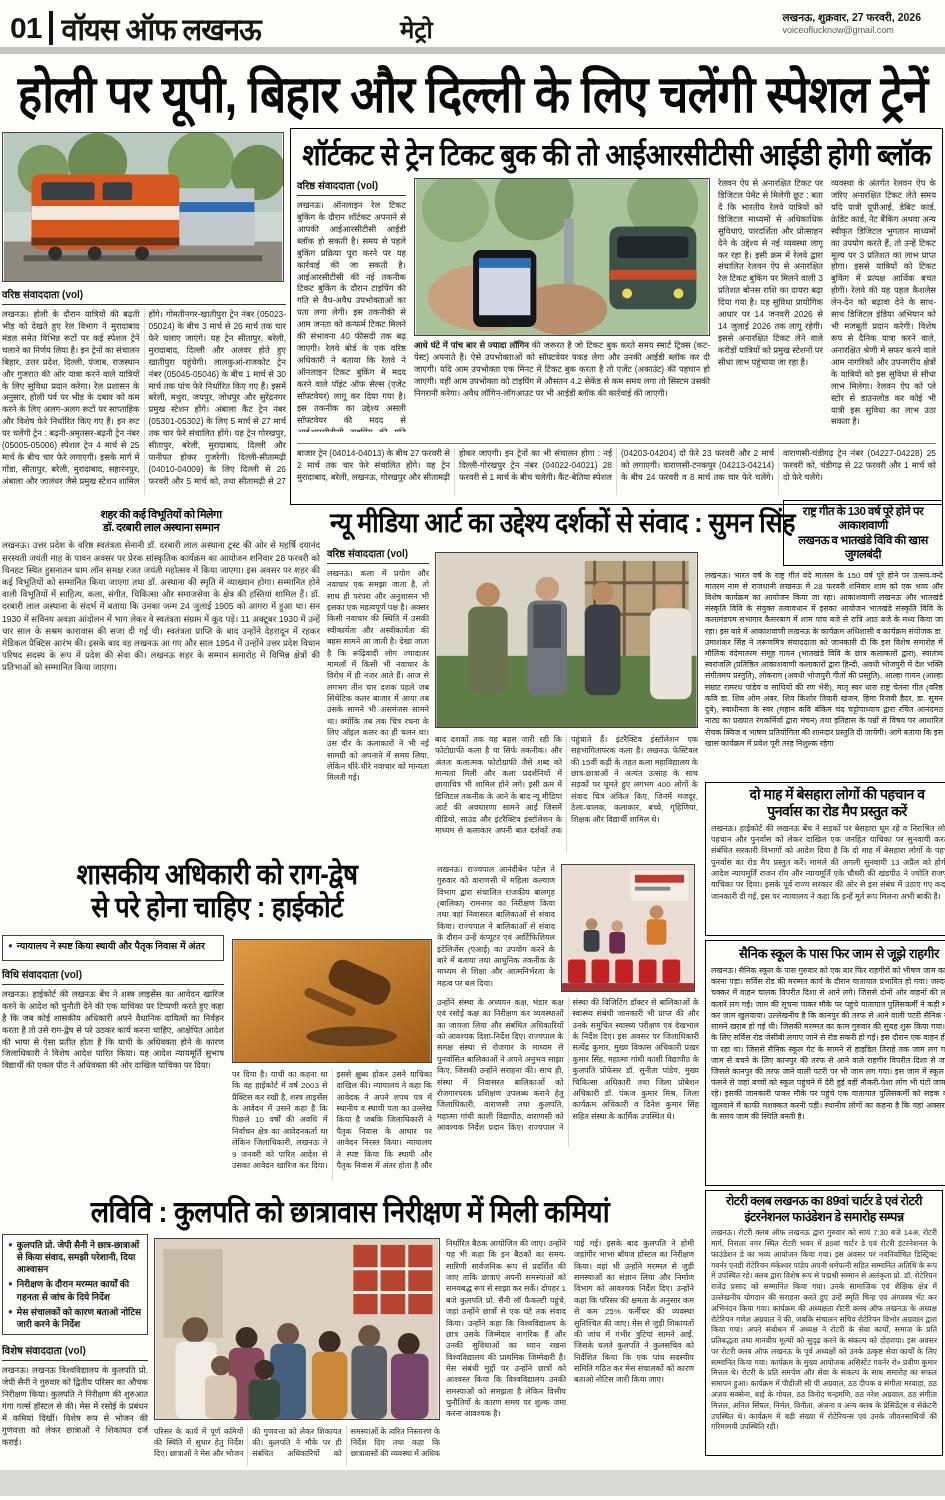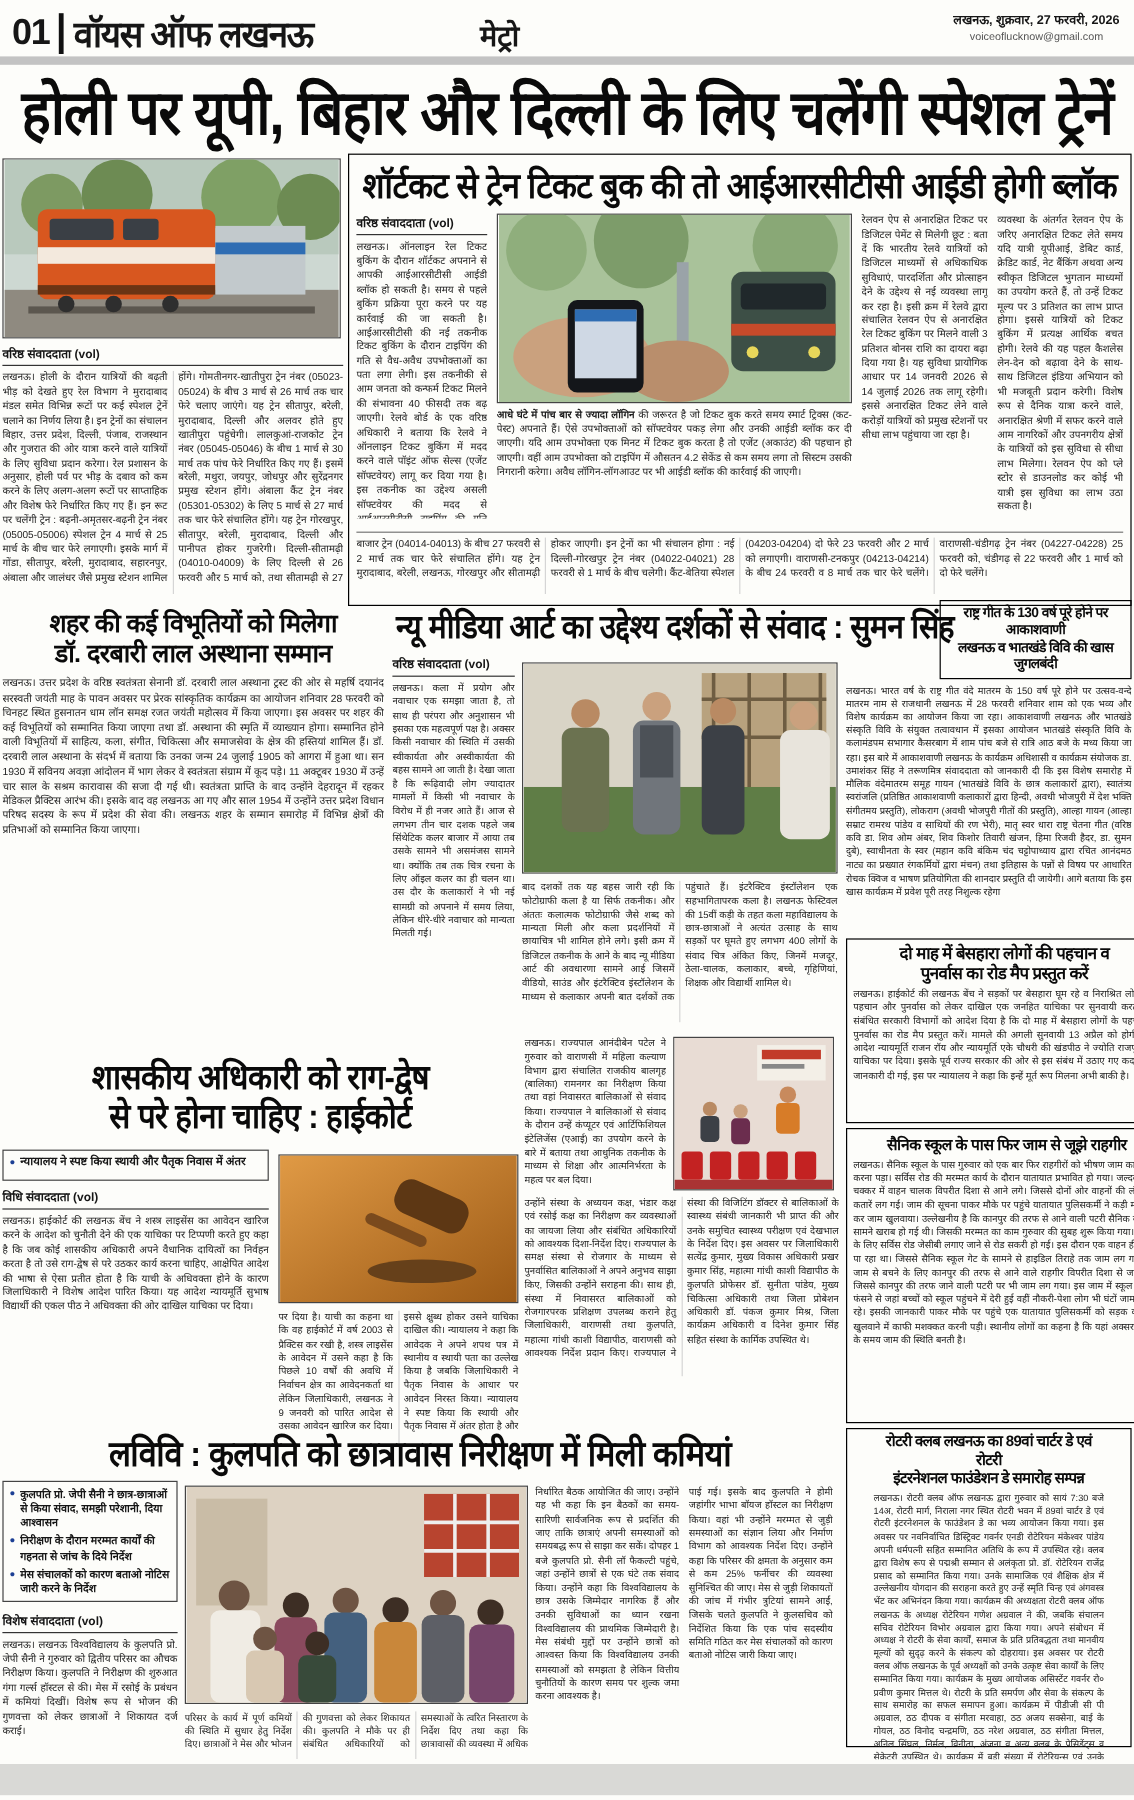--- a/index.html
+++ b/index.html
@@ -9,21 +9,21 @@
     background:#fdfdfa; color:#161616;
     font-family:"Liberation Sans","DejaVu Sans",sans-serif;
   }
   .abs { position:absolute; }
   
   .masthead { left:0; top:0; width:945px; height:46px; }
   .mh-left { position:absolute; left:10px; top:8px; display:flex; align-items:center; gap:8px; }
   .page-no { font-size:30px; font-weight:bold; letter-spacing:-1px; border-right:4px solid #111; padding-right:8px; }
   .paper-name { font-size:29px; font-weight:bold; letter-spacing:-1px; transform:scaleY(1.05); }
   .mh-section { position:absolute; left:400px; top:12px; font-size:24px; font-weight:bold; }
-  .mh-right { position:absolute; right:12px; top:10px; text-align:center; line-height:1.35; }
+  .mh-right { position:absolute; right:24px; top:10px; text-align:left; line-height:1.35; }
   .mh-date { font-size:10.5px; font-weight:bold; }
   .mh-mail { font-size:9px; color:#555; }
   .gray-bar { left:0; top:47px; width:945px; height:7px; background:#c3c3c3; }
   
   .lead-head { left:0; top:57px; width:945px; text-align:center; font-size:46px; font-weight:bold;
                letter-spacing:-1px; transform:scaleY(1.12); transform-origin:top; color:#0a0a0a; }
   .h-box { border:1px solid #000000; }
   .byline { font-size:10px; font-weight:bold; border-bottom:1px solid #333; padding-bottom:3px; margin-bottom:4px; }
   .body-txt { font-size:8.4px; line-height:1.42; text-align:justify; color:#1d1d1d; }
   .cols2 { columns:2; column-gap:9px; column-rule:1px solid #d5d5d5; }
@@ -117,21 +117,21 @@
         <span>की जरूरत है जो टिकट बुक करते समय स्मार्ट ट्रिक्स (कट-पेस्ट) अपनाते हैं। ऐसे उपभोक्ताओं को सॉफ्टवेयर पकड़ लेगा और उनकी आईडी ब्लॉक कर दी जाएगी। यदि आम उपभोक्ता एक मिनट में टिकट बुक करता है तो एजेंट (अकाउंट) की पहचान हो जाएगी। वहीं आम उपभोक्ता को टाइपिंग में औसतन 4.2 सेकेंड से कम समय लगा तो सिस्टम उसकी निगरानी करेगा। अवैध लॉगिन-लॉगआउट पर भी आईडी ब्लॉक की कार्रवाई की जाएगी।</span>
       </div>
     </div>
     <div class="body-txt" style="width:160px; height:260px; overflow:hidden;">रेलवन ऐप से अनारक्षित टिकट पर डिजिटल पेमेंट से मिलेगी छूट : बता दें कि भारतीय रेलवे यात्रियों को डिजिटल माध्यमों से अधिकाधिक सुविधाएं, पारदर्शिता और प्रोत्साहन देने के उद्देश्य से नई व्यवस्था लागू कर रहा है। इसी क्रम में रेलवे द्वारा संचालित रेलवन ऐप से अनारक्षित रेल टिकट बुकिंग पर मिलने वाली 3 प्रतिशत बोनस राशि का दायरा बढ़ा दिया गया है। यह सुविधा प्रायोगिक आधार पर 14 जनवरी 2026 से 14 जुलाई 2026 तक लागू रहेगी। इससे अनारक्षित टिकट लेने वाले करोड़ों यात्रियों को प्रमुख स्टेशनों पर सीधा लाभ पहुंचाया जा रहा है।</div>
     <div class="body-txt" style="width:160px; height:260px; overflow:hidden;">व्यवस्था के अंतर्गत रेलवन ऐप के जरिए अनारक्षित टिकट लेते समय यदि यात्री यूपीआई, डेबिट कार्ड, क्रेडिट कार्ड, नेट बैंकिंग अथवा अन्य स्वीकृत डिजिटल भुगतान माध्यमों का उपयोग करते हैं, तो उन्हें टिकट मूल्य पर 3 प्रतिशत का लाभ प्राप्त होगा। इससे यात्रियों को टिकट बुकिंग में प्रत्यक्ष आर्थिक बचत होगी। रेलवे की यह पहल कैशलेस लेन-देन को बढ़ावा देने के साथ-साथ डिजिटल इंडिया अभियान को भी मजबूती प्रदान करेगी। विशेष रूप से दैनिक यात्रा करने वाले, अनारक्षित श्रेणी में सफर करने वाले आम नागरिकों और उपनगरीय क्षेत्रों के यात्रियों को इस सुविधा से सीधा लाभ मिलेगा। रेलवन ऐप को प्ले स्टोर से डाउनलोड कर कोई भी यात्री इस सुविधा का लाभ उठा सकता है।</div>
   </div>
   <div class="body-txt cols4" style="margin-top:5px; border-top:1px solid #777; padding-top:4px; height:52px; overflow:hidden;">बाजार ट्रेन (04014-04013) के बीच 27 फरवरी से 2 मार्च तक चार फेरे संचालित होंगे। यह ट्रेन मुरादाबाद, बरेली, लखनऊ, गोरखपुर और सीतामढ़ी होकर जाएगी। इन ट्रेनों का भी संचालन होगा : नई दिल्ली-गोरखपुर ट्रेन नंबर (04022-04021) 28 फरवरी से 1 मार्च के बीच चलेगी। कैंट-बेतिया स्पेशल (04203-04204) दो फेरे 23 फरवरी और 2 मार्च को लगाएगी। वाराणसी-टनकपुर (04213-04214) के बीच 24 फरवरी व 8 मार्च तक चार फेरे चलेंगे। वाराणसी-चंडीगढ़ ट्रेन नंबर (04227-04228) 25 फरवरी को, चंडीगढ़ से 22 फरवरी और 1 मार्च को दो फेरे चलेंगे।</div>
 </section>
 
 <section class="abs" style="left:2px; top:508px; width:318px; height:347px;">
-  <h3 class="sec-head center" style="font-size:21px; line-height:1.2;">
+  <h3 class="sec-head center" style="font-size:11px; line-height:1.2;">
     <span>शहर की कई विभूतियों को मिलेगा</span><br>
     <span>डॉ. दरबारी लाल अस्थाना सम्मान</span>
   </h3>
   <div class="body-txt" style="margin-top:5px; height:300px; overflow:hidden; font-size:8.6px;">लखनऊ। उत्तर प्रदेश के वरिष्ठ स्वतंत्रता सेनानी डॉ. दरबारी लाल अस्थाना ट्रस्ट की ओर से महर्षि दयानंद सरस्वती जयंती माह के पावन अवसर पर प्रेरक सांस्कृतिक कार्यक्रम का आयोजन शनिवार 28 फरवरी को चिनहट स्थित हुसनातन धाम लॉन समक्ष रजत जयंती महोत्सव में किया जाएगा। इस अवसर पर शहर की कई विभूतियों को सम्मानित किया जाएगा तथा डॉ. अस्थाना की स्मृति में व्याख्यान होगा। सम्मानित होने वाली विभूतियों में साहित्य, कला, संगीत, चिकित्सा और समाजसेवा के क्षेत्र की हस्तियां शामिल हैं। डॉ. दरबारी लाल अस्थाना के संदर्भ में बताया कि उनका जन्म 24 जुलाई 1905 को आगरा में हुआ था। सन 1930 में सविनय अवज्ञा आंदोलन में भाग लेकर वे स्वतंत्रता संग्राम में कूद पड़े। 11 अक्टूबर 1930 में उन्हें चार साल के सश्रम कारावास की सजा दी गई थी। स्वतंत्रता प्राप्ति के बाद उन्होंने देहरादून में रहकर मेडिकल प्रैक्टिस आरंभ की। इसके बाद वह लखनऊ आ गए और साल 1954 में उन्होंने उत्तर प्रदेश विधान परिषद सदस्य के रूप में प्रदेश की सेवा की। लखनऊ शहर के सम्मान समारोह में विभिन्न क्षेत्रों की प्रतिभाओं को सम्मानित किया जाएगा।</div>
 </section>
 
 <section class="abs" style="left:325px; top:500px; width:375px; height:355px;">
   <h3 class="sec-head abs" style="left:5px; top:2px; width:448px; font-size:25px; white-space:nowrap; transform:scaleY(1.1); transform-origin:top left;">न्यू मीडिया आर्ट का उद्देश्य दर्शकों से संवाद : सुमन सिंह</h3>
   <div class="abs" style="left:2px; top:46px; width:102px;">
     <div class="byline">वरिष्ठ संवाददाता (vol)</div>
@@ -183,21 +183,21 @@
     <span>पुनर्वास का रोड मैप प्रस्तुत करें</span>
   </h4>
   <div class="body-txt" style="margin-top:3px; font-size:8px; height:108px; overflow:hidden;">लखनऊ। हाईकोर्ट की लखनऊ बेंच ने सड़कों पर बेसहारा घूम रहे व निराश्रित लोगों की पहचान और पुनर्वास को लेकर दाखिल एक जनहित याचिका पर सुनवायी करते हुए, संबंधित सरकारी विभागों को आदेश दिया है कि दो माह में बेसहारा लोगों के पहचान व पुनर्वास का रोड मैप प्रस्तुत करें। मामले की अगली सुनवायी 13 अप्रैल को होगी। यह आदेश न्यायमूर्ति राजन रॉय और न्यायमूर्ति एके चौधरी की खंडपीठ ने ज्योति राजपूत की याचिका पर दिया। इसके पूर्व राज्य सरकार की ओर से इस संबंध में उठाए गए कदमों की जानकारी दी गई, इस पर न्यायालय ने कहा कि इन्हें मूर्त रूप मिलना अभी बाकी है।</div>
 </section>
 
 <section class="abs h-box" style="left:705px; top:940px; width:268px; height:246px; padding:3px 5px;">
   <h4 class="sec-head center" style="font-size:13px; white-space:nowrap; letter-spacing:-0.4px;">सैनिक स्कूल के पास फिर जाम से जूझे राहगीर</h4>
   <div class="body-txt" style="margin-top:3px; font-size:7.9px; height:214px; overflow:hidden;">लखनऊ। सैनिक स्कूल के पास गुरुवार को एक बार फिर राहगीरों को भीषण जाम का सामना करना पड़ा। सर्विस रोड की मरम्मत कार्य के दौरान यातायात प्रभावित हो गया। जल्दबाजी के चक्कर में वाहन चालक विपरीत दिशा से आने लगे। जिससे दोनों ओर वाहनों की लंबी-लंबी कतारें लग गई। जाम की सूचना पाकर मौके पर पहुंचे यातायात पुलिसकर्मी ने कड़ी मशक्कत कर जाम खुलवाया। उल्लेखनीय है कि कानपुर की तरफ से आने वाली पटरी सैनिक स्कूल के सामने खराब हो गई थी। जिसकी मरम्मत का काम गुरुवार की सुबह शुरू किया गया। मरम्मत के लिए सर्विस रोड जेसीबी लगाए जाने से रोड सकरी हो गई। इस दौरान एक वाहन ही निकल पा रहा था। जिससे सैनिक स्कूल गेट के सामने से हाइडिल तिराहे तक जाम लग गया। इस जाम से बचने के लिए कानपुर की तरफ से आने वाले राहगीर विपरीत दिशा से जाने लगे। जिससे कानपुर की तरफ जाने वाली पटरी पर भी जाम लग गया। इस जाम में स्कूल बसों के फंसने से जहां बच्चों को स्कूल पहुंचने में देरी हुई वहीं नौकरी-पेशा लोग भी घंटों जाम में फंसे रहे। इसकी जानकारी पाकर मौके पर पहुंचे एक यातायात पुलिसकर्मी को सड़क का जाम खुलवाने में काफी मशक्कत करनी पड़ी। स्थानीय लोगों का कहना है कि यहां अक्सर मरम्मत के समय जाम की स्थिति बनती है।</div>
 </section>
 
-<section class="abs" style="left:2px; top:882px; width:430px; height:328px;">
+<section class="abs" style="left:2px; top:859px; width:430px; height:328px;">
   <h2 class="sec-head center" style="font-size:26px; line-height:1.15; transform:scaleY(1.1); transform-origin:top;">
     <span>शासकीय अधिकारी को राग-द्वेष</span><br>
     <span>से परे होना चाहिए : हाईकोर्ट</span>
   </h2>
   <div class="abs" style="left:0; top:76px; width:222px;">
     <div class="bullet-box">
       <div class="bullet-row">
         <span class="bullet-dot">●</span>
         <span>न्यायालय ने स्पष्ट किया स्थायी और पैतृक निवास में अंतर</span>
       </div>
@@ -302,21 +302,21 @@
         <rect x="50" y="138" width="32" height="44" rx="7" fill="#d8c8b2"></rect>
       <circle cx="110" cy="132" r="10" fill="#3d2e24"></circle>
         <rect x="94" y="142" width="32" height="40" rx="7" fill="#384a3a"></rect>
     </g>
   </svg>
   <div class="body-txt abs" style="left:444px; top:48px; width:120px; height:228px; overflow:hidden; font-size:8px;">निर्धारित बैठक आयोजित की जाए। उन्होंने यह भी कहा कि इन बैठकों का समय-सारिणी सार्वजनिक रूप से प्रदर्शित की जाए ताकि छात्राएं अपनी समस्याओं को समयबद्ध रूप से साझा कर सकें। दोपहर 1 बजे कुलपति प्रो. सैनी लॉ फैकल्टी पहुंचे, जहां उन्होंने छात्रों से एक घंटे तक संवाद किया। उन्होंने कहा कि विश्वविद्यालय के छात्र उसके जिम्मेदार नागरिक हैं और उनकी सुविधाओं का ध्यान रखना विश्वविद्यालय की प्राथमिक जिम्मेदारी है। मेस संबंधी मुद्दों पर उन्होंने छात्रों को आश्वस्त किया कि विश्वविद्यालय उनकी समस्याओं को समझता है लेकिन वित्तीय चुनौतियों के कारण समय पर शुल्क जमा करना आवश्यक है।</div>
   <div class="body-txt abs" style="left:572px; top:48px; width:120px; height:228px; overflow:hidden; font-size:8px;">पाई गई। इसके बाद कुलपति ने होमी जहांगीर भाभा बॉयज हॉस्टल का निरीक्षण किया। वहां भी उन्होंने मरम्मत से जुड़ी समस्याओं का संज्ञान लिया और निर्माण विभाग को आवश्यक निर्देश दिए। उन्होंने कहा कि परिसर की क्षमता के अनुसार कम से कम 25% फर्नीचर की व्यवस्था सुनिश्चित की जाए। मेस से जुड़ी शिकायतों की जांच में गंभीर त्रुटियां सामने आईं, जिसके चलते कुलपति ने कुलसचिव को निर्देशित किया कि एक पांच सदस्यीय समिति गठित कर मेस संचालकों को कारण बताओ नोटिस जारी किया जाए।</div>
   <div class="body-txt abs cols3" style="left:152px; top:236px; width:286px; height:40px; overflow:hidden; font-size:7.8px;">परिसर के कार्य में पूर्ण कमियों की स्थिति में सुधार हेतु निर्देश दिए। छात्राओं ने मेस और भोजन की गुणवत्ता को लेकर शिकायत की। कुलपति ने मौके पर ही संबंधित अधिकारियों को समस्याओं के त्वरित निस्तारण के निर्देश दिए तथा कहा कि छात्रावासों की व्यवस्था में अधिक सफाई और सुरक्षा का ध्यान रखा जाए। इसके अतिरिक्त, लॉ फैकल्टी की लाइब्रेरी को समृद्ध बनाने के लिए कुलपति ने कहा कि टैगोर लाइब्रेरी में उपलब्ध सभी पुस्तकें द्वितीय परिसर की लाइब्रेरी में भी प्रदर्शित की जाएं तथा सहायक पुस्तकालयाध्यक्षों को निर्देशित किया जाएगा।</div>
 </section>
 
-<section class="abs h-box" style="left:705px; top:1190px; width:238px; height:266px; padding:3px 22px;">
+<section class="abs h-box" style="left:705px; top:1190px; width:238px; height:266px; padding:3px 5px;">
   <h4 class="sec-head center" style="font-size:12.5px; line-height:1.25;">
     <span>रोटरी क्लब लखनऊ का 89वां चार्टर डे एवं रोटरी</span><br>
     <span>इंटरनेशनल फाउंडेशन डे समारोह सम्पन्न</span>
   </h4>
   <div class="body-txt" style="margin-top:3px; font-size:7.6px; height:222px; overflow:hidden;">लखनऊ। रोटरी क्लब ऑफ लखनऊ द्वारा गुरुवार को सायं 7:30 बजे 14अ, रोटरी मार्ग, निराला नगर स्थित रोटरी भवन में 89वां चार्टर डे एवं रोटरी इंटरनेशनल के फाउंडेशन डे का भव्य आयोजन किया गया। इस अवसर पर नवनिर्वाचित डिस्ट्रिक्ट गवर्नर एनडी रोटेरियन मंकेश्वर पांडेय अपनी धर्मपत्नी सहित सम्मानित अतिथि के रूप में उपस्थित रहे। क्लब द्वारा विशेष रूप से पद्मश्री सम्मान से अलंकृता प्रो. डॉ. रोटेरियन राजेंद्र प्रसाद को सम्मानित किया गया। उनके सामाजिक एवं शैक्षिक क्षेत्र में उल्लेखनीय योगदान की सराहना करते हुए उन्हें स्मृति चिन्ह एवं अंगवस्त्र भेंट कर अभिनंदन किया गया। कार्यक्रम की अध्यक्षता रोटरी क्लब ऑफ लखनऊ के अध्यक्ष रोटेरियन गणेश अग्रवाल ने की, जबकि संचालन सचिव रोटेरियन विभोर अग्रवाल द्वारा किया गया। अपने संबोधन में अध्यक्ष ने रोटरी के सेवा कार्यों, समाज के प्रति प्रतिबद्धता तथा मानवीय मूल्यों को सुदृढ़ करने के संकल्प को दोहराया। इस अवसर पर रोटरी क्लब ऑफ लखनऊ के पूर्व अध्यक्षों को उनके उत्कृष्ट सेवा कार्यों के लिए सम्मानित किया गया। कार्यक्रम के मुख्य आयोजक असिस्टेंट गवर्नर रो० प्रवीण कुमार मित्तल थे। रोटरी के प्रति समर्पण और सेवा के संकल्प के साथ समारोह का सफल समापन हुआ। कार्यक्रम में पीडीजी सी पी अग्रवाल, ठठ दीपक व संगीता मरवाहा, ठठ अजय सक्सेना, बाई के गोयल, ठठ विनोद चन्द्रमणि, ठठ नरेश अग्रवाल, ठठ संगीता मित्तल, अनिल सिंघल, निर्मल, विनीता, अंजना व अन्य क्लब के प्रेसिडेंट्स व सेक्रेटरी उपस्थित थे। कार्यक्रम में बड़ी संख्या में रोटेरियन्स एवं उनके जीवनसाथियों की गरिमामयी उपस्थिति रही।</div>
 </section>
 
 <div class="abs bottom-strip" style="left:0; top:1470px; width:945px; height:26px;"></div>
 
 </body></html>

